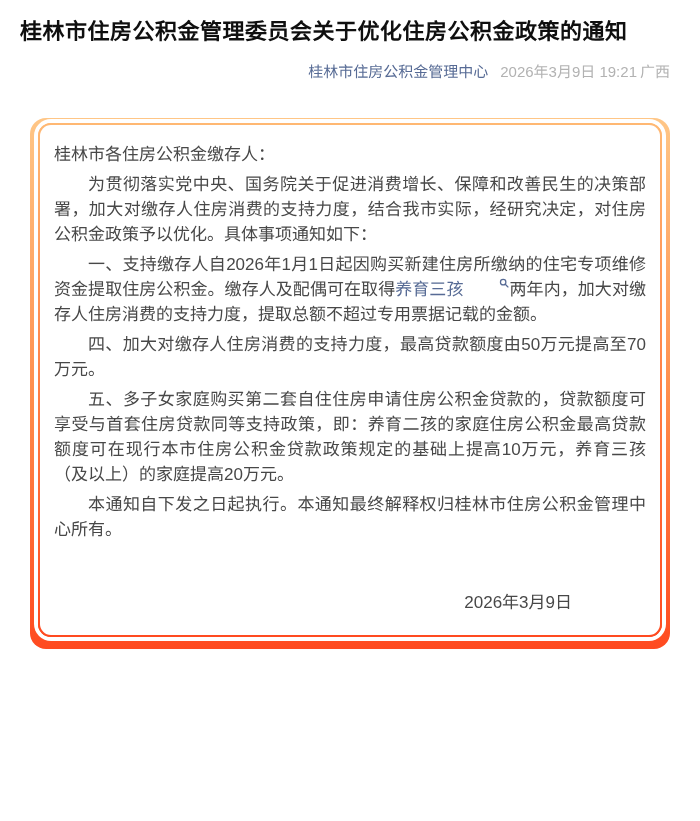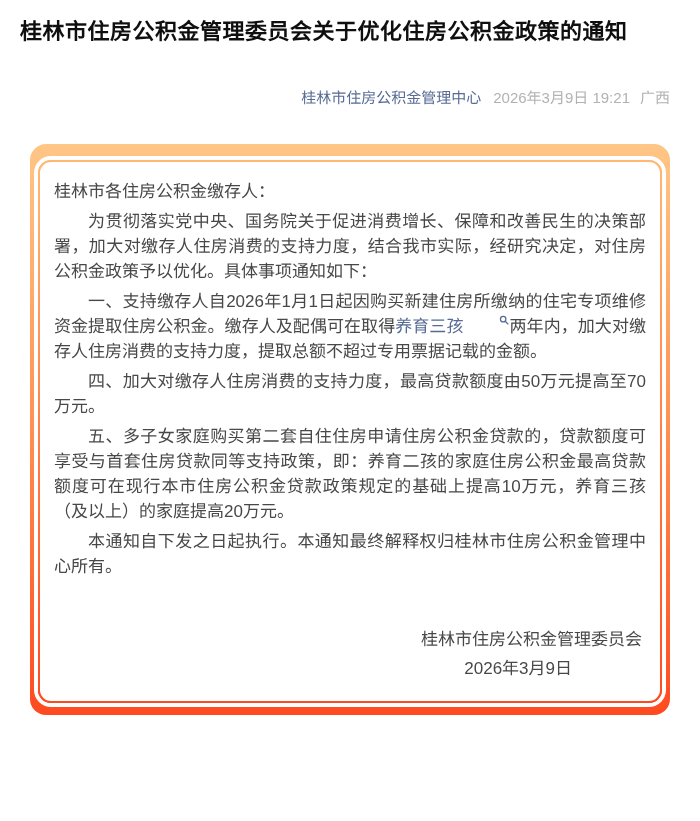--- a/index.html
+++ b/index.html
@@ -32,29 +32,28 @@
     white-space: nowrap;
     justify-content: flex-end;
   }
   .account-link {
     color: #576b95;
     cursor: pointer;
   }
   .publish-meta {
     color: #b2b2b2;
     display: flex;
-    gap: 10px;
-    margin-top: 26px;
+    gap: 3px;
   }
   
   .card-backdrop {
     margin: 37px 30px 20px 30px;
     border-radius: 16px;
     background: linear-gradient(180deg, #ffc686 0%, #ff8a4a 55%, #ff4a20 100%);
-    padding: 16px 8px 12px 8px;
+    padding: 5px 8px 12px 8px;
   }
   .card-border {
     border-radius: 13px;
     background: linear-gradient(180deg, #ffb873 0%, #ff7a42 55%, #ff4a20 100%);
     padding: 2px;
     box-shadow: 0 0 0 4px #ffffff;
   }
   .card-content {
     background: #ffffff;
     border-radius: 11px;
@@ -131,21 +130,20 @@
 
 
 
         <p>四、加大对缴存人住房消费的支持力度，最高贷款额度由50万元提高至70万元。</p>
 
         <p>五、多子女家庭购买第二套自住住房申请住房公积金贷款的，贷款额度可享受与首套住房贷款同等支持政策，即：养育二孩的家庭住房公积金最高贷款额度可在现行本市住房公积金贷款政策规定的基础上提高10万元，养育三孩（及以上）的家庭提高20万元。</p>
 
         <p>本通知自下发之日起执行。本通知最终解释权归桂林市住房公积金管理中心所有。</p>
 
         <div class="signature-block">
-          <div class="signature-name">桂林市住房公积金管理委员会</div>
           <div class="signature-date">2026年3月9日</div>
         </div>
 
       </div>
     </div>
   </div>
 
 </div>
 
 </body></html>

